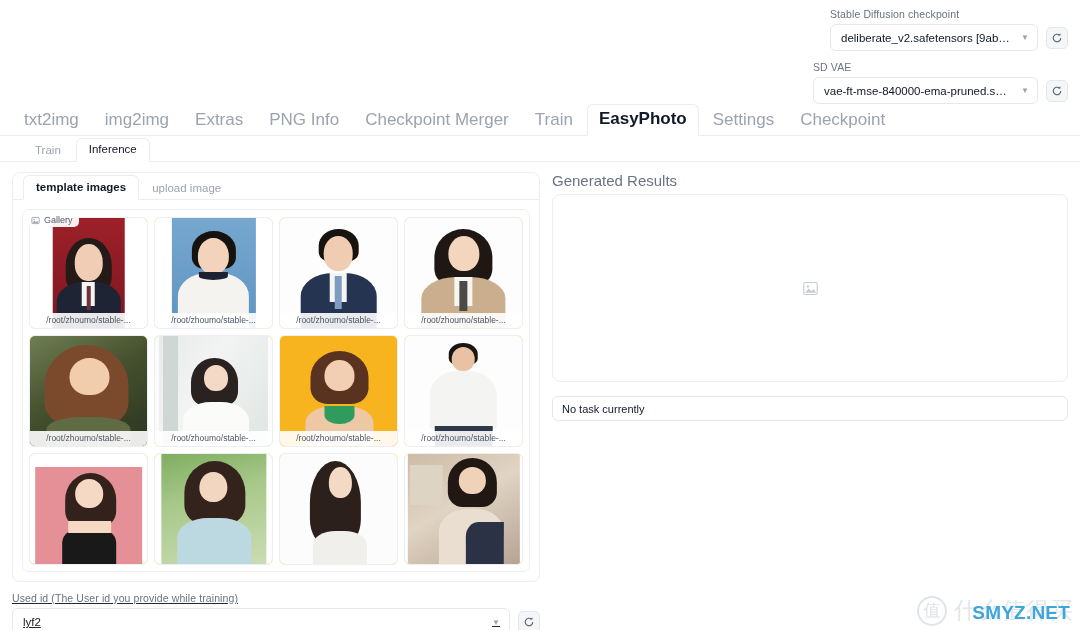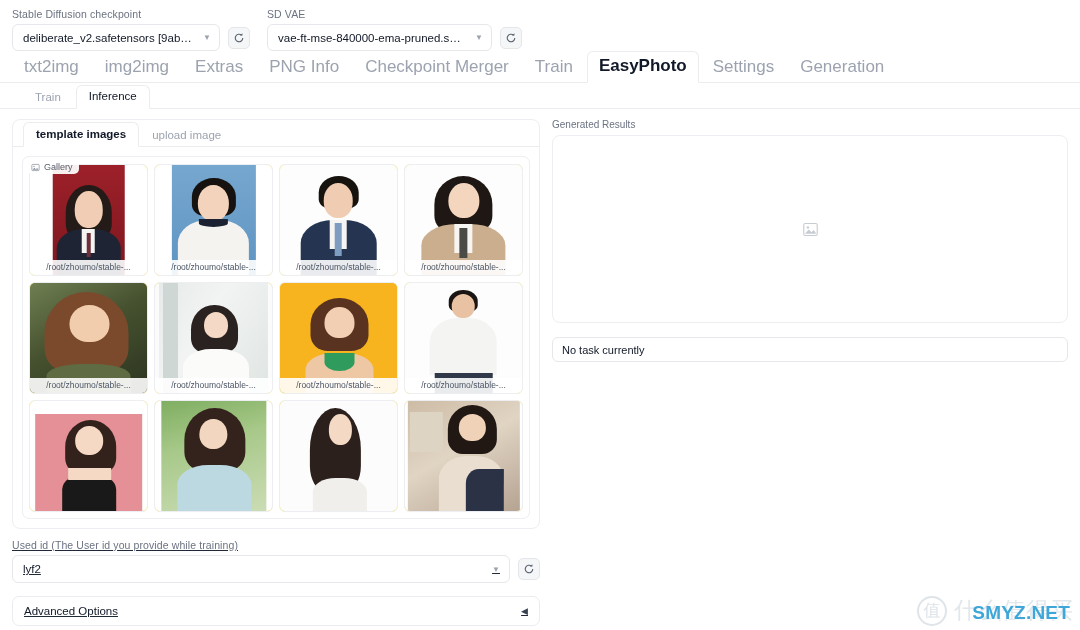--- a/index.html
+++ b/index.html
@@ -6,21 +6,21 @@
   html, body {
     width: 1080px; height: 630px;
     background: #ffffff;
     font-family: "Liberation Sans", sans-serif;
     overflow: hidden;
     color: #1f2937;
   }
   .page { position: relative; width: 1080px; height: 630px; background: #fff; }
 
   
-  .modelbar { display: flex; padding: 8px 12px 6px 12px; gap: 10px; align-items: flex-end; }
+  .modelbar { display: flex; padding: 8px 12px 6px 12px; gap: 10px; align-items: flex-end; flex-direction: column; }
   .field-group { display: flex; flex-direction: column; }
   .field-label { font-size: 10.5px; color: #6b7280; margin-bottom: 4px; letter-spacing: .1px; }
   .row { display: flex; align-items: center; gap: 8px; }
   .select-box {
     height: 27px; border: 1px solid #e5e7eb; border-radius: 6px; background: #fff;
     display: flex; align-items: center; justify-content: space-between;
     padding: 0 8px 0 10px; font-size: 11.5px; color: #111827;
   }
   .select-box .cap { white-space: nowrap; overflow: hidden; text-overflow: ellipsis; }
   .caret { font-size: 8px; color: #9ca3af; margin-left: 10px; }
@@ -109,21 +109,21 @@
 
   
   .thumb { position: absolute; inset: 0; }
   .thumb .bg { position: absolute; inset: 0; }
   .thumb .card { position: absolute; top: 0; bottom: 0; left: 50%; transform: translateX(-50%); }
   .head { position: absolute; border-radius: 50% 50% 46% 46%; }
   .hair { position: absolute; border-radius: 50% 50% 30% 30%; }
   .torso { position: absolute; border-radius: 42% 42% 0 0; }
 
   
-  .side-label { font-size: 10px; color: #6b7280; margin-bottom: 5px; }
+  .side-label { font-size: 15px; color: #6b7280; margin-bottom: 5px; }
   .result-box {
     border: 1px solid #eceef1; border-radius: 8px; background: #fff;
     height: 188px; display: flex; align-items: center; justify-content: center;
   }
   .progress-box {
     border: 1px solid #e5e7eb; border-radius: 6px; background: #fff;
     height: 25px; display: flex; align-items: center; padding: 0 9px;
     font-size: 11px; color: #111827;
   }
   .mt14 { margin-top: 14px; }
@@ -206,21 +206,21 @@
 
   <div class="tabbar">
     <div class="tab">txt2img</div>
     <div class="tab">img2img</div>
     <div class="tab">Extras</div>
     <div class="tab">PNG Info</div>
     <div class="tab">Checkpoint Merger</div>
     <div class="tab">Train</div>
     <div class="tab active">EasyPhoto</div>
     <div class="tab">Settings</div>
-    <div class="tab">Generation</div>
+    <div class="tab">Checkpoint</div>
   </div>
 
   <div class="subtabbar">
     <div class="subtab">Train</div>
     <div class="subtab active">Inference</div>
   </div>
 
   <div class="content">
 
     <div class="col-left">

